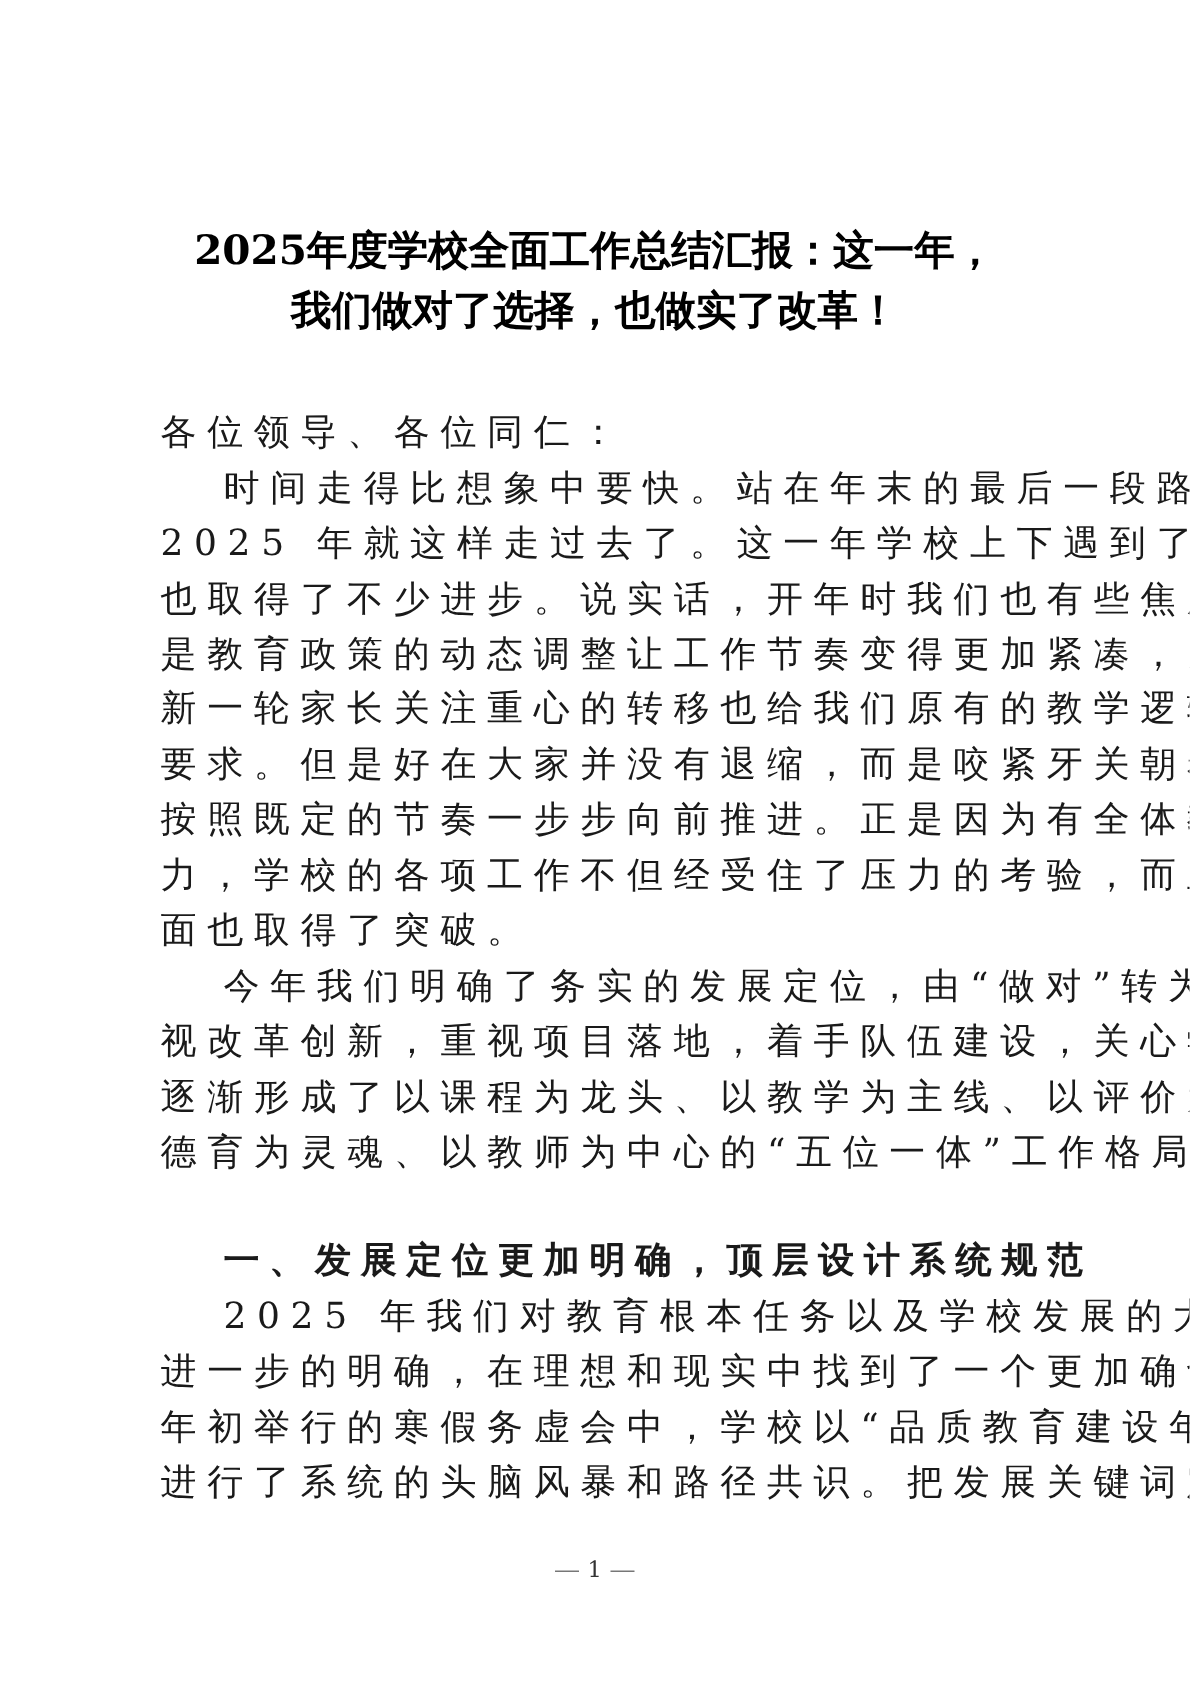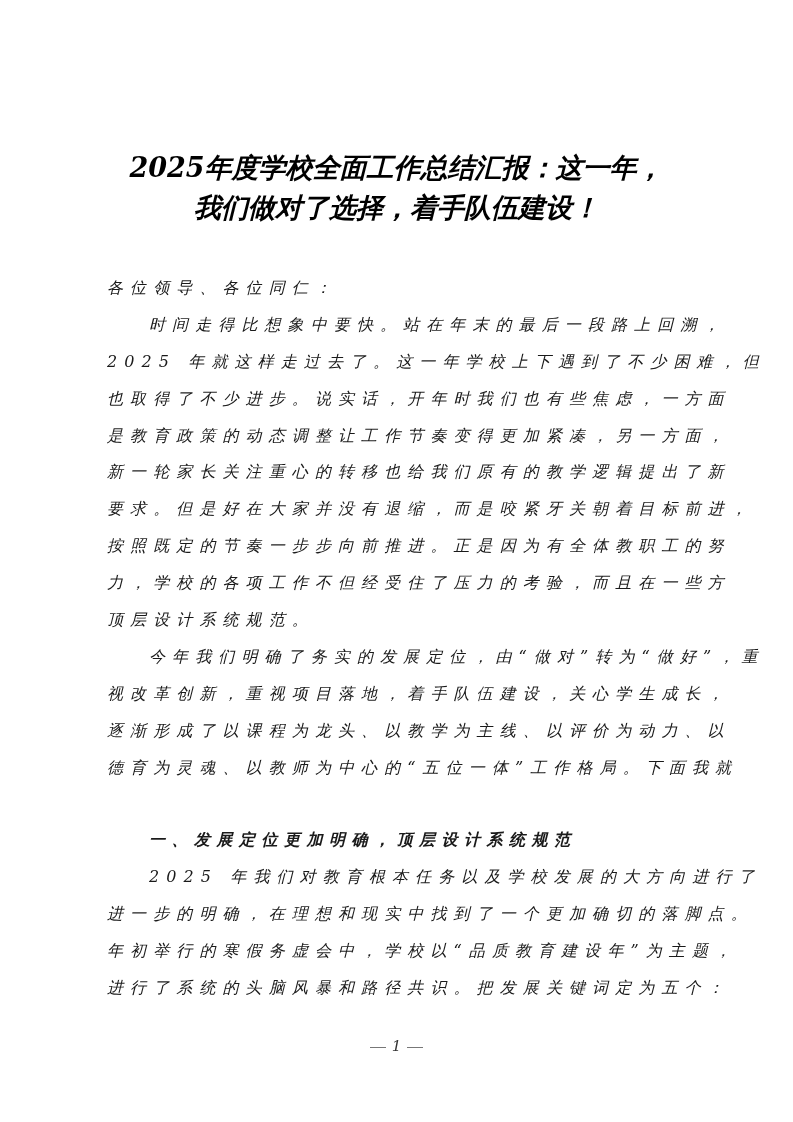--- a/index.html
+++ b/index.html
@@ -13,21 +13,20 @@
       position: relative;
       overflow: hidden;
       font-family: "DejaVu Serif", "Liberation Serif", serif;
       color: #111111;
     }
     .page {
       position: absolute;
       left: 0; top: 0;
       width: 793px; height: 1122px;
       background: #ffffff;
-      font-style: italic;
     }
     .title {
       position: absolute;
       left: 60px;
       width: 673px;
       top: 148px;
       text-align: center;
       font-family: "DejaVu Serif", "Liberation Serif", serif;
       font-weight: bold;
       font-size: 27px;
@@ -39,21 +38,21 @@
     .body {
       position: absolute;
       left: 107px;
       top: 270px;
       width: 585px;
     }
     .line {
       display: block;
       height: 36.9px;
       line-height: 36.9px;
-      font-size: 16px;
+      font-size: 24px;
       white-space: nowrap;
       letter-spacing: 7.1px;
       color: #1a1a1a;
     }
     .line.indent { padding-left: 42px; }
     .line.heading { font-weight: bold; padding-left: 42px; letter-spacing: 6.5px; margin-top: 36px; }
     .footer {
       position: absolute;
       left: 0; width: 793px;
       top: 1037px;
@@ -63,36 +62,36 @@
     }
     .footer .dash { display: inline-block; width: 16px; height: 1px; background: #777; vertical-align: middle; margin: 0 6px; }
   </style>
 </head>
 <body>
 
 <div class="page">
 
   <div class="title">
     <span class="tline">2025年度学校全面工作总结汇报：这一年，</span>
-    <span class="tline">我们做对了选择，着手队伍建设！</span>
+    <span class="tline">我们做对了选择，也做实了改革！</span>
   </div>
 
   <div class="body">
     <span class="line">各位领导、各位同仁：</span>
 
     <div>
       <span class="line indent">时间走得比想象中要快。站在年末的最后一段路上回溯，</span>
       <span class="line">2025 年就这样走过去了。这一年学校上下遇到了不少困难，但</span>
       <span class="line">也取得了不少进步。说实话，开年时我们也有些焦虑，一方面</span>
       <span class="line">是教育政策的动态调整让工作节奏变得更加紧凑，另一方面，</span>
       <span class="line">新一轮家长关注重心的转移也给我们原有的教学逻辑提出了新</span>
       <span class="line">要求。但是好在大家并没有退缩，而是咬紧牙关朝着目标前进，</span>
       <span class="line">按照既定的节奏一步步向前推进。正是因为有全体教职工的努</span>
       <span class="line">力，学校的各项工作不但经受住了压力的考验，而且在一些方</span>
-      <span class="line">顶层设计系统规范。</span>
+      <span class="line">面也取得了突破。</span>
     </div>
 
     <div>
       <span class="line indent">今年我们明确了务实的发展定位，由“做对”转为“做好”，重</span>
       <span class="line">视改革创新，重视项目落地，着手队伍建设，关心学生成长，</span>
       <span class="line">逐渐形成了以课程为龙头、以教学为主线、以评价为动力、以</span>
       <span class="line">德育为灵魂、以教师为中心的“五位一体”工作格局。下面我就</span>
     </div>
 
     <span class="line heading">一、发展定位更加明确，顶层设计系统规范</span>

